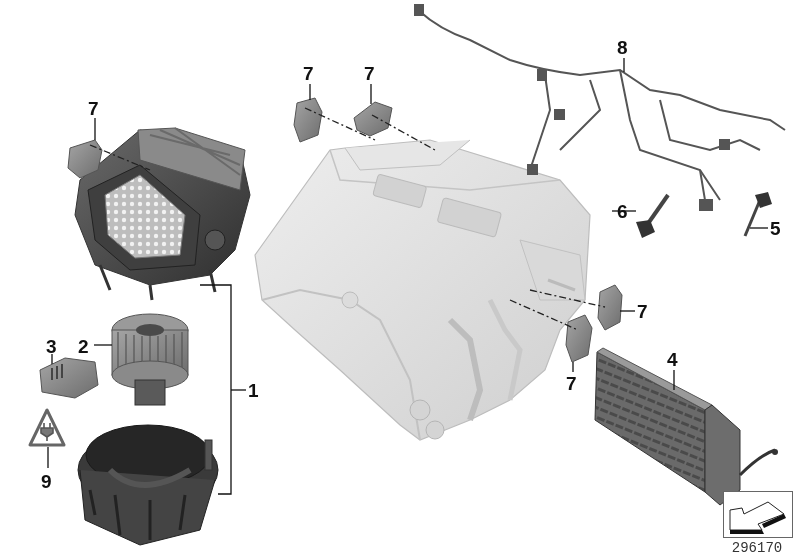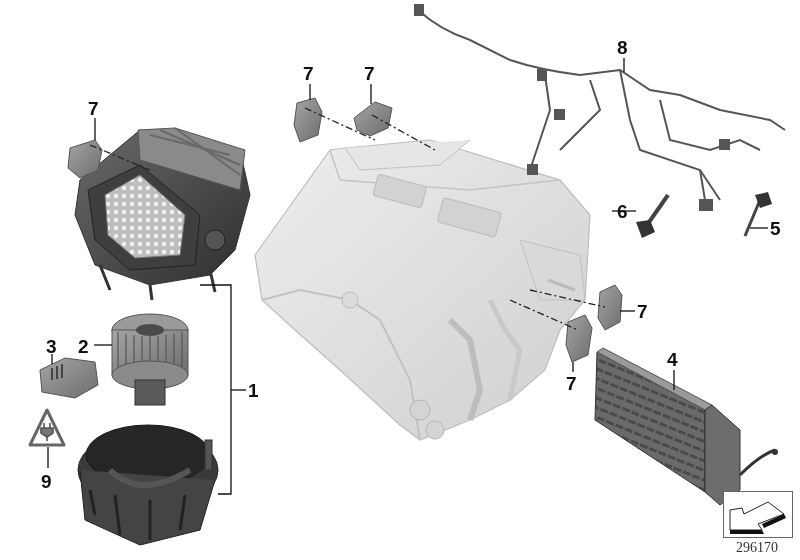--- a/index.html
+++ b/index.html
@@ -12,21 +12,21 @@
       position: absolute; font-family: "Liberation Sans", sans-serif;
       font-weight: bold; font-size: 19px; color: #111; line-height: 1;
       cursor: pointer;
     }
     .ref-box {
       position: absolute; left: 723px; top: 491px; width: 68px; height: 45px;
       border: 1px solid #666; background: #fff;
     }
     .ref-number {
       position: absolute; left: 722px; top: 540px; width: 70px; text-align: center;
-      font-family: Liberation Serif, serif; font-size: 14px; color: #333;
+      font-family: Liberation Mono, monospace; font-size: 14px; color: #333;
     }
   </style>
 </head>
 <body>
 
 <svg id="diagram" viewBox="0 0 800 560" xmlns="http://www.w3.org/2000/svg">
   <defs>
     <linearGradient id="gLight" x1="0" y1="0" x2="1" y2="1">
       <stop offset="0" stop-color="#eeeeee"></stop>
         <stop offset="1" stop-color="#cfcfcf"></stop>

